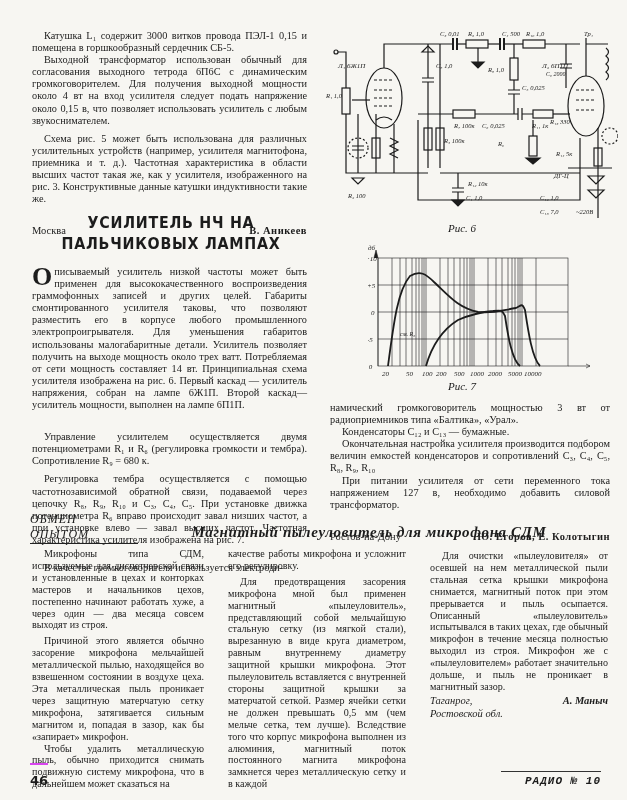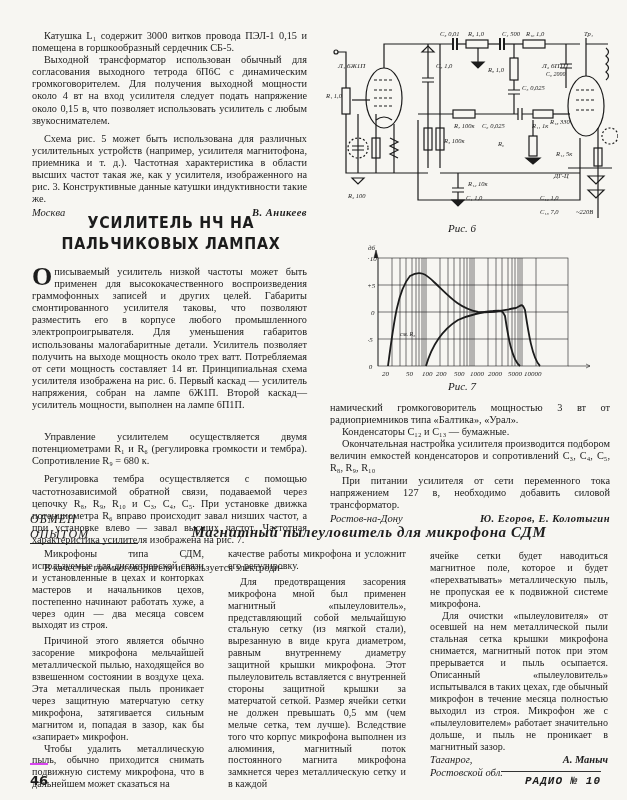--- a/index.html
+++ b/index.html
@@ -6,21 +6,21 @@
   body {
     width: 627px; height: 800px; overflow: hidden;
     background: #f7f6f2; color: #1c1c1c;
     font-family: "Liberation Serif", "DejaVu Serif", serif;
     position: relative;
   }
   .p { font-size: 10.3px; line-height: 12.1px; text-align: justify; margin: 0; text-indent: 12px; }
   .p.noind { text-indent: 0; }
   .col { position: absolute; }
   #top-left { left: 32px; top: 30px; width: 275px; }
-  .sign { display: flex; justify-content: space-between; font-size: 10.5px; font-style: italic; margin-top: 2px; }
+  .sign { display: flex; justify-content: space-between; font-size: 10.5px; margin-top: 20px; }
   .sign .author { font-weight: bold; letter-spacing: 0.5px; }
   #headline { position: absolute; left: 30px; top: 213px; width: 282px; text-align: center;
     font-family: "DejaVu Sans", sans-serif; font-weight: bold; font-size: 15.5px; line-height: 21px;
     letter-spacing: 0.8px; transform: scaleX(0.92); }
   #art-left { left: 32px; top: 266px; width: 275px; }
   .dropcap { float: left; font-size: 26px; line-height: 20px; font-weight: bold; margin: 1px 2px 0 0; }
   #art-right { left: 330px; top: 402px; width: 280px; }
   .caption { position: absolute; font-style: italic; font-size: 11px; }
   #schematic { position: absolute; left: 318px; top: 28px; width: 300px; height: 190px; }
   #chart { position: absolute; left: 368px; top: 240px; width: 240px; height: 140px; }
@@ -210,21 +210,20 @@
 <div id="c1" class="col">
   <p class="p sm">Микрофоны типа СДМ, используемые для диспетчерской связи и установленные в цехах и конторках мастеров и начальников цехов, постепенно начинают работать хуже, а через один — два месяца совсем выходят из строя.</p>
   <p class="p sm" style="margin-top:4px">Причиной этого является обычно засорение микрофона мельчайшей металлической пылью, находящейся во взвешенном состоянии в воздухе цеха. Эта металлическая пыль проникает через защитную матерчатую сетку микрофона, затягивается сильным магнитом и, попадая в зазор, как бы «запирает» микрофон.</p>
   <p class="p sm">Чтобы удалить металлическую пыль, обычно приходится снимать подвижную систему микрофона, что в дальнейшем может сказаться на</p>
 </div>
 <div id="c2" class="col">
   <p class="p sm noind">качестве работы микрофона и усложнит его регулировку.</p>
   <p class="p sm" style="margin-top:4px">Для предотвращения засорения микрофона мной был применен магнитный «пылеуловитель», представляющий собой мельчайшую стальную сетку (из мягкой стали), вырезанную в виде круга диаметром, равным внутреннему диаметру защитной крышки микрофона. Этот пылеуловитель вставляется с внутренней стороны защитной крышки за матерчатой сеткой. Размер ячейки сетки не должен превышать 0,5 мм (чем мельче сетка, тем лучше). Вследствие того что корпус микрофона выполнен из алюминия, магнитный поток постоянного магнита микрофона замкнется через металлическую сетку и в каждой</p>
 </div>
 <div id="c3" class="col">
-  <p class="p sm noind">ячейке сетки будет наводиться магнитное поле, которое и будет «перехватывать» металлическую пыль, не пропуская ее к подвижной системе микрофона.</p>
   <p class="p sm">Для очистки «пылеуловителя» от осевшей на нем металлической пыли стальная сетка крышки микрофона снимается, магнитный поток при этом прерывается и пыль осыпается. Описанный «пылеуловитель» испытывался в таких цехах, где обычный микрофон в течение месяца полностью выходил из строя. Микрофон же с «пылеуловителем» работает значительно дольше, и пыль не проникает в магнитный зазор.</p>
   <div class="sign2">
     <span>Таганрог,</span>
     <span class="author">А. Маныч</span>
   </div>
   <div class="sign2">
       <span>Ростовской обл.</span>
     </div>
 </div>
 

